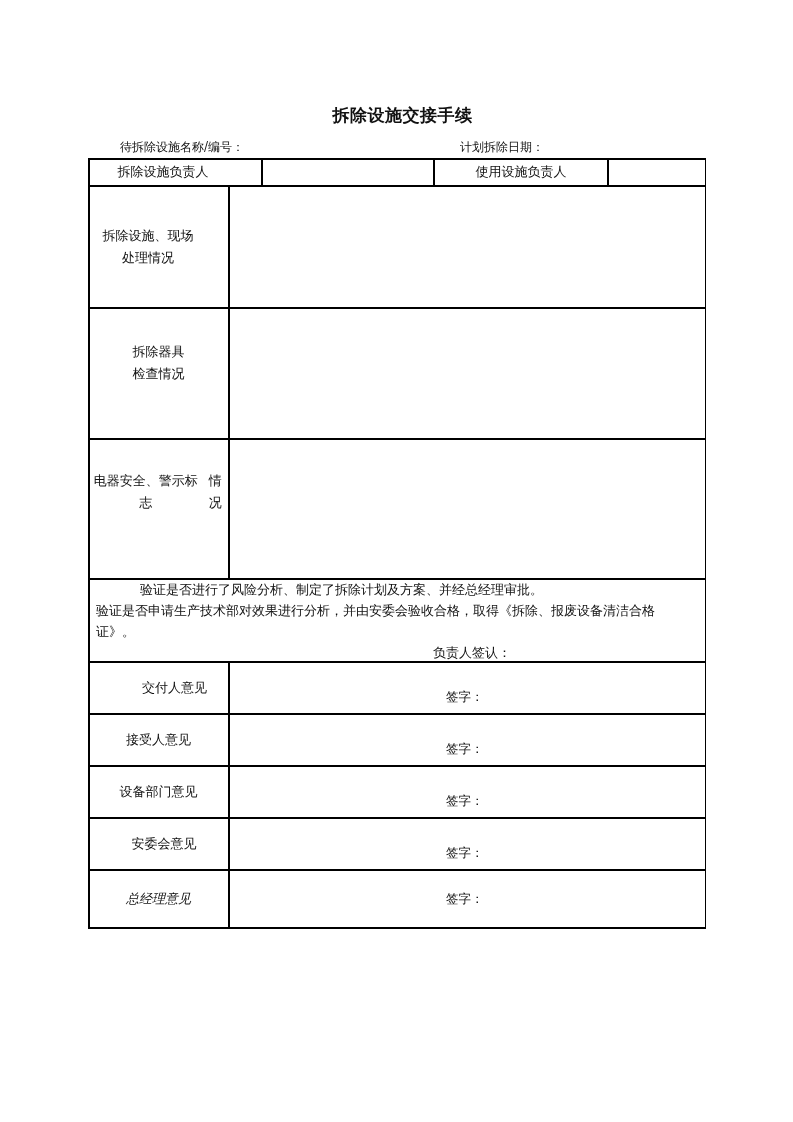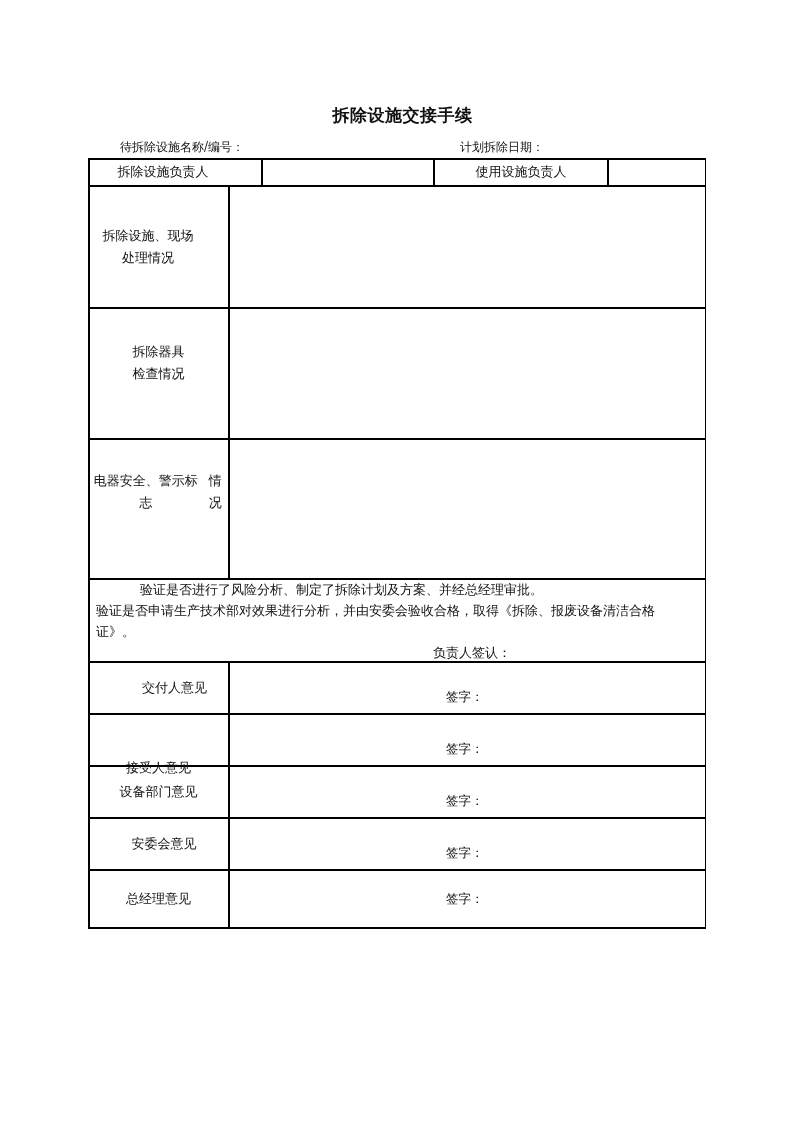--- a/index.html
+++ b/index.html
@@ -75,25 +75,25 @@
     <div class="cell" style="left:230px;top:440px;width:474px;height:138px;"></div>
 
     <div class="para" style="left:96px;top:579px;width:606px;margin-left:44px;">验证是否进行了风险分析、制定了拆除计划及方案、并经总经理审批。</div>
     <div class="para" style="left:96px;top:600px;width:606px;">验证是否申请生产技术部对效果进行分析，并由安委会验收合格，取得《拆除、报废设备清洁合格</div>
     <div class="para" style="left:96px;top:621px;width:606px;">证》。</div>
     <div class="para" style="left:433px;top:642px;">负责人签认：</div>
 
     <div class="cell" style="left:89px;top:662px;width:139px;height:51px;margin-left:16px;">交付人意见</div>
     <div class="sig" style="left:446px;top:689px;">签字：</div>
 
-    <div class="cell" style="left:89px;top:714px;width:139px;height:51px;margin-top:28px;">接受人意见</div>
+    <div class="cell" style="left:89px;top:714px;width:139px;height:51px;">接受人意见</div>
     <div class="sig" style="left:446px;top:741px;">签字：</div>
 
     <div class="cell" style="left:89px;top:766px;width:139px;height:51px;">设备部门意见</div>
     <div class="sig" style="left:446px;top:793px;">签字：</div>
 
     <div class="cell" style="left:89px;top:818px;width:150px;height:51px;">安委会意见</div>
     <div class="sig" style="left:446px;top:845px;">签字：</div>
 
-    <div class="cell" style="left:89px;top:870px;width:139px;height:57px;">总经理意见</div>
+    <div class="cell" style="left:89px;top:870px;width:139px;height:57px;font-style:italic;">总经理意见</div>
     <div class="sig" style="left:446px;top:891px;">签字：</div>
   </div>
 </div>
 
 </body></html>

